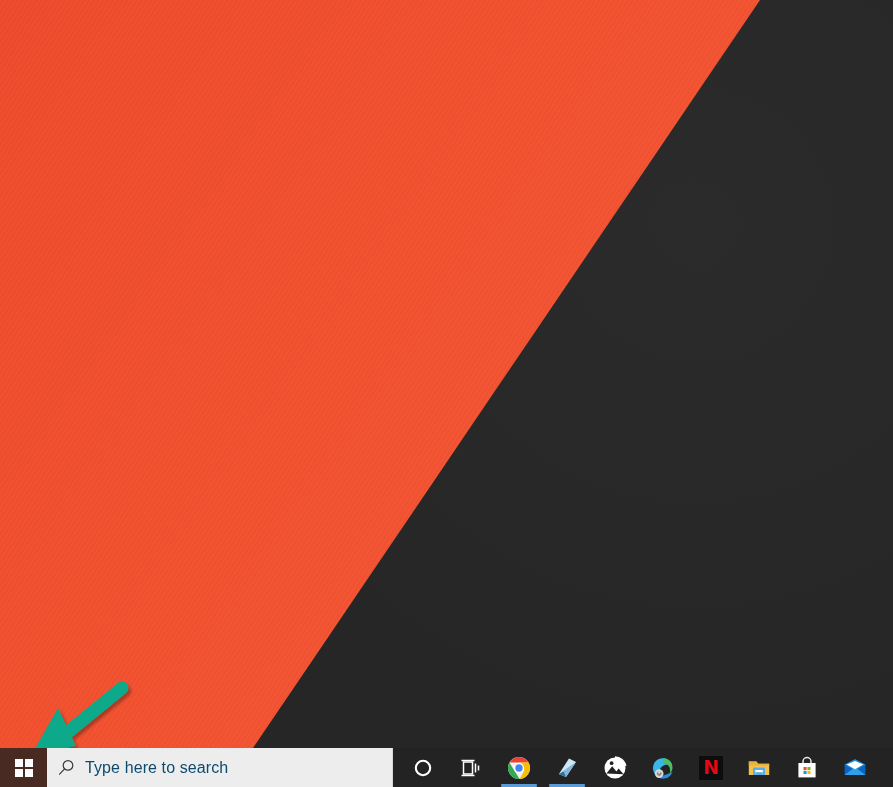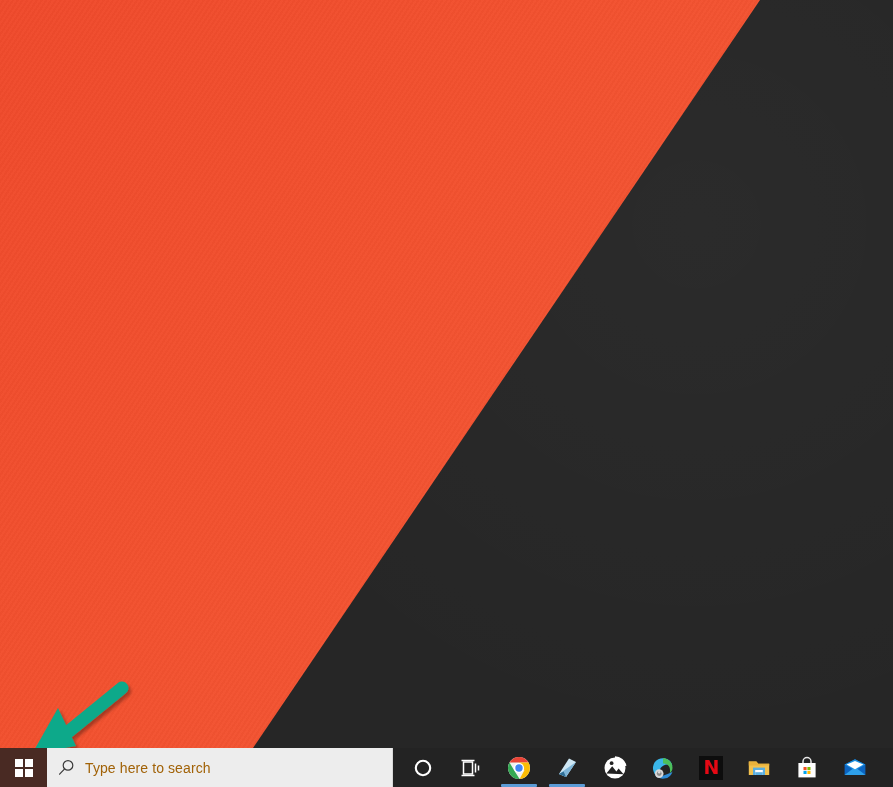--- a/index.html
+++ b/index.html
@@ -112,22 +112,22 @@
     box-sizing: border-box;
   }
   #search-icon {
     width: 38px;
     display: flex;
     align-items: center;
     justify-content: center;
     flex: 0 0 auto;
   }
   #search-placeholder {
-    font-size: 14px;
-    color: #a16207;
+    font-size: 16px;
+    color: #0c4a6e;
     letter-spacing: 0.1px;
     white-space: nowrap;
   }
 
   #tray-icons {
     display: flex;
     align-items: center;
     flex: 1 1 auto;
     padding-left: 6px;
   }

